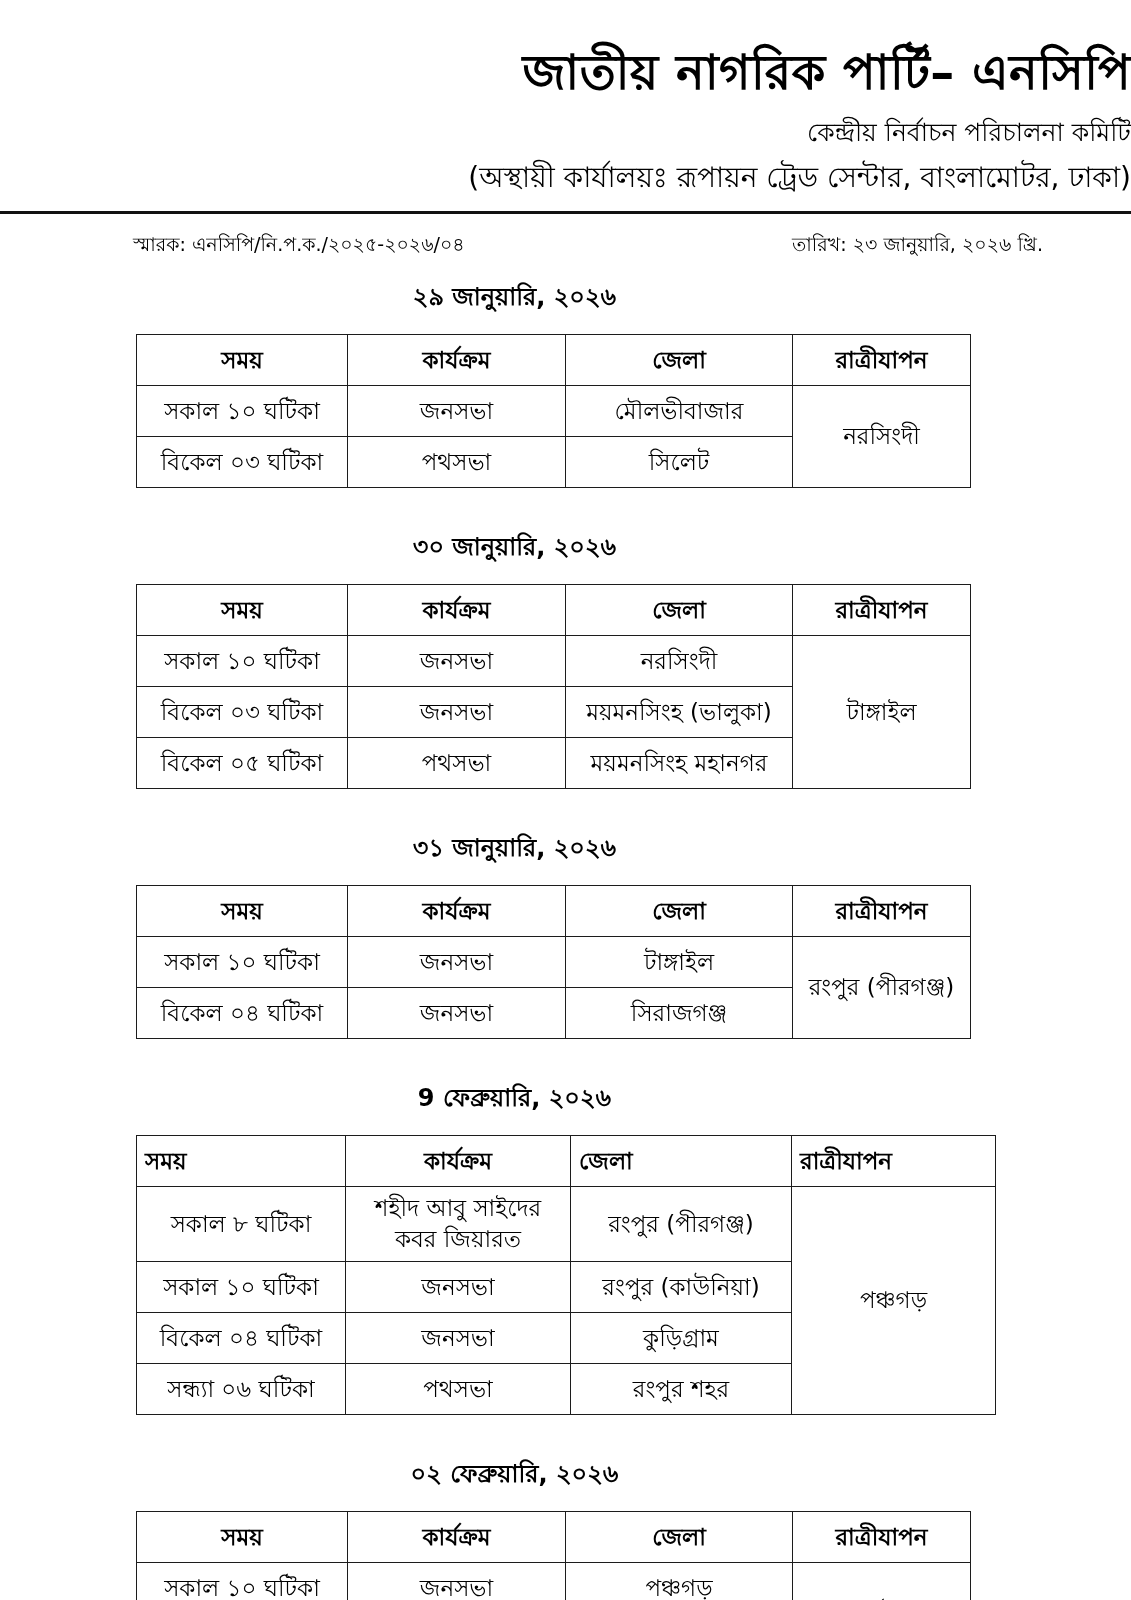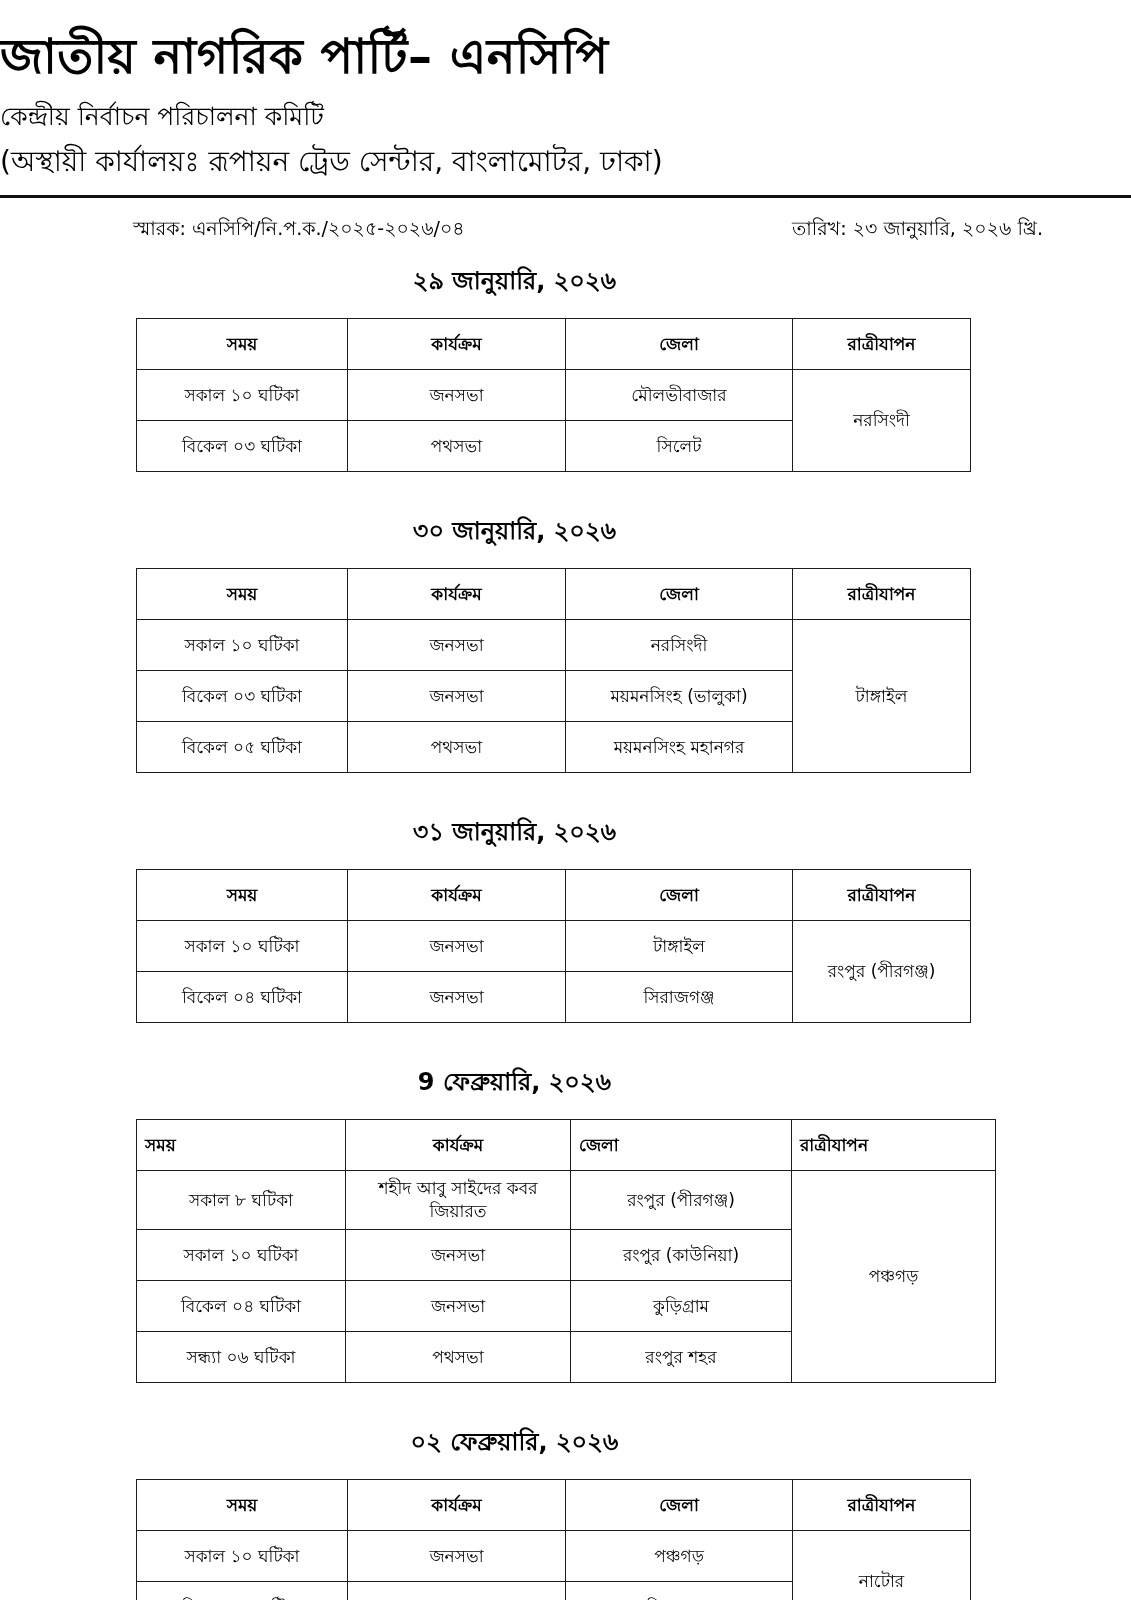--- a/index.html
+++ b/index.html
@@ -17,22 +17,22 @@
   }
   .page {
     width: 1131px;
     height: 1600px;
     box-sizing: border-box;
     position: relative;
   }
 
   
   .letterhead {
-    padding-top: 26px;
-    text-align: left;
+    padding-top: 42px;
+    text-align: right;
   }
   .org-name {
     font-family: "DejaVu Sans", sans-serif;
     font-weight: bold;
     font-size: 48px;
     line-height: 1.28;
     letter-spacing: 0.5px;
     margin: 0;
     white-space: nowrap;
   }
@@ -77,21 +77,21 @@
     font-size: 24px;
     margin: 0 0 6px 0;
     padding-right: 102px;
   }
 
   table.sched {
     border-collapse: collapse;
     margin: 16px auto 0 136px;
     table-layout: fixed;
     font-family: "DejaVu Sans", sans-serif;
-    font-size: 17px;
+    font-size: 23px;
   }
   table.sched td, table.sched th {
     border: 1.5px solid #1c1c1c;
     padding: 6px 6px;
     text-align: center;
     vertical-align: middle;
     font-weight: normal;
     line-height: 1.35;
   }
   table.sched th {

